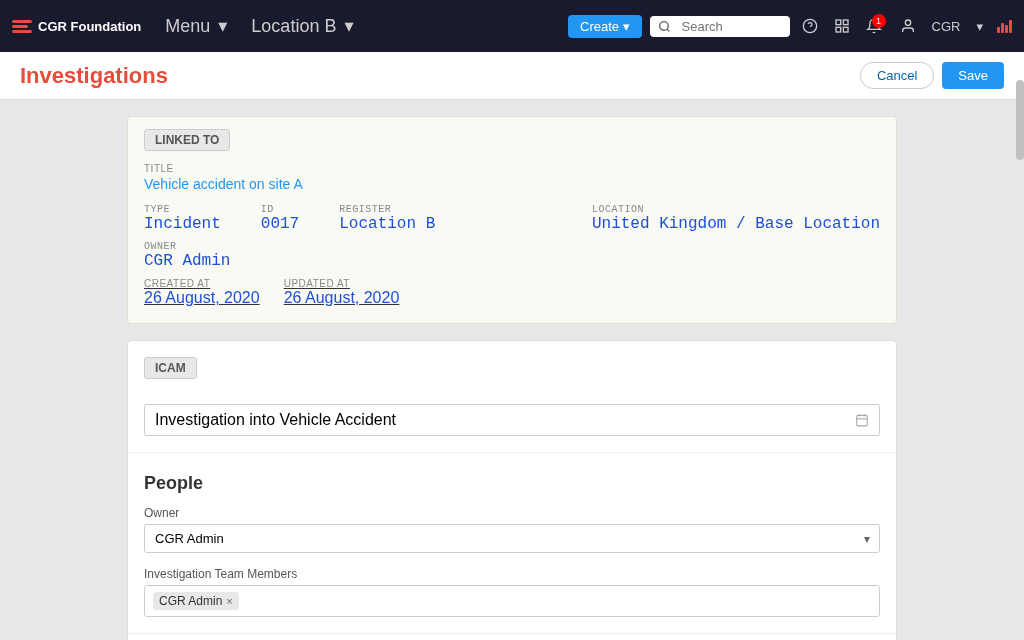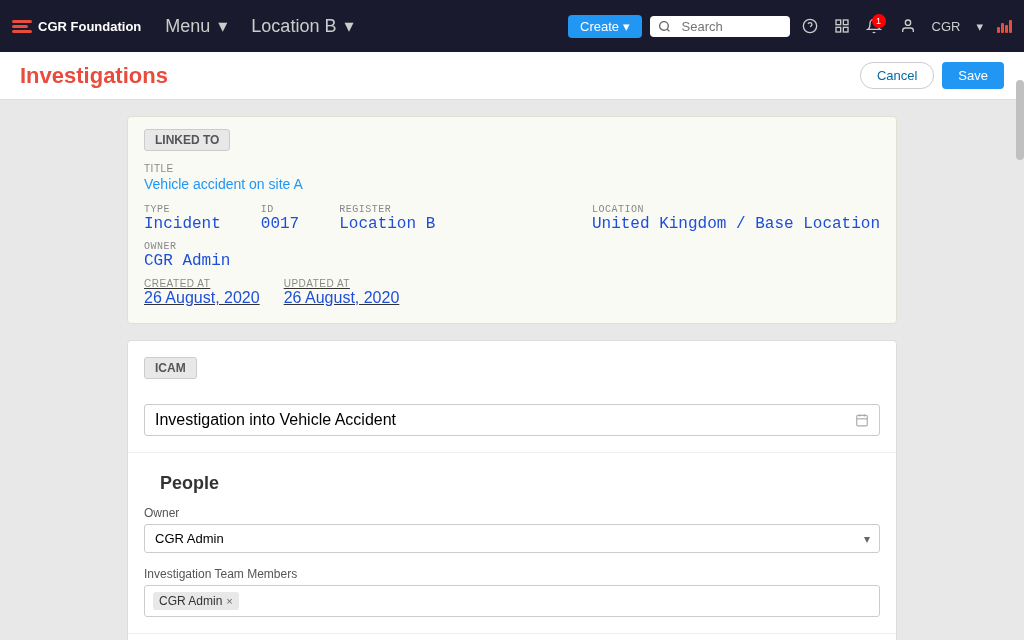--- a/index.html
+++ b/index.html
@@ -91,21 +91,21 @@
       padding: 3px 10px; border-radius: 3px; font-size: 12px; font-weight: 600;
       color: #555; margin-bottom: 25px;
     }
     .field-label { font-size: 12px; color: #555; margin-bottom: 4px; }
     .field-label span { color: red; }
     .text-input-wrap {
       width: 100%; border: 1px solid #ccc; border-radius: 3px; padding: 6px 10px;
       font-size: 13px; display: flex; align-items: center; justify-content: space-between;
       background: white;
     }
-    .section-heading { font-size: 18px; font-weight: 600; color: #333; margin: 20px 0 12px 16px; }
+    .section-heading { font-size: 18px; font-weight: 600; color: #333; margin: 20px 0 12px 0; }
     .divider { border: none; border-top: 1px solid #eee; margin: 0 -16px; }
     .select-wrap { position: relative; }
     .select-input {
       width: 100%; border: 1px solid #ccc; border-radius: 3px; padding: 6px 32px 6px 10px;
       font-size: 13px; appearance: none; background: white; cursor: pointer; outline: none;
     }
     .select-arrow {
       position: absolute; right: 10px; top: 50%; transform: translateY(-50%);
       color: #666; pointer-events: none; font-size: 12px;
     }

